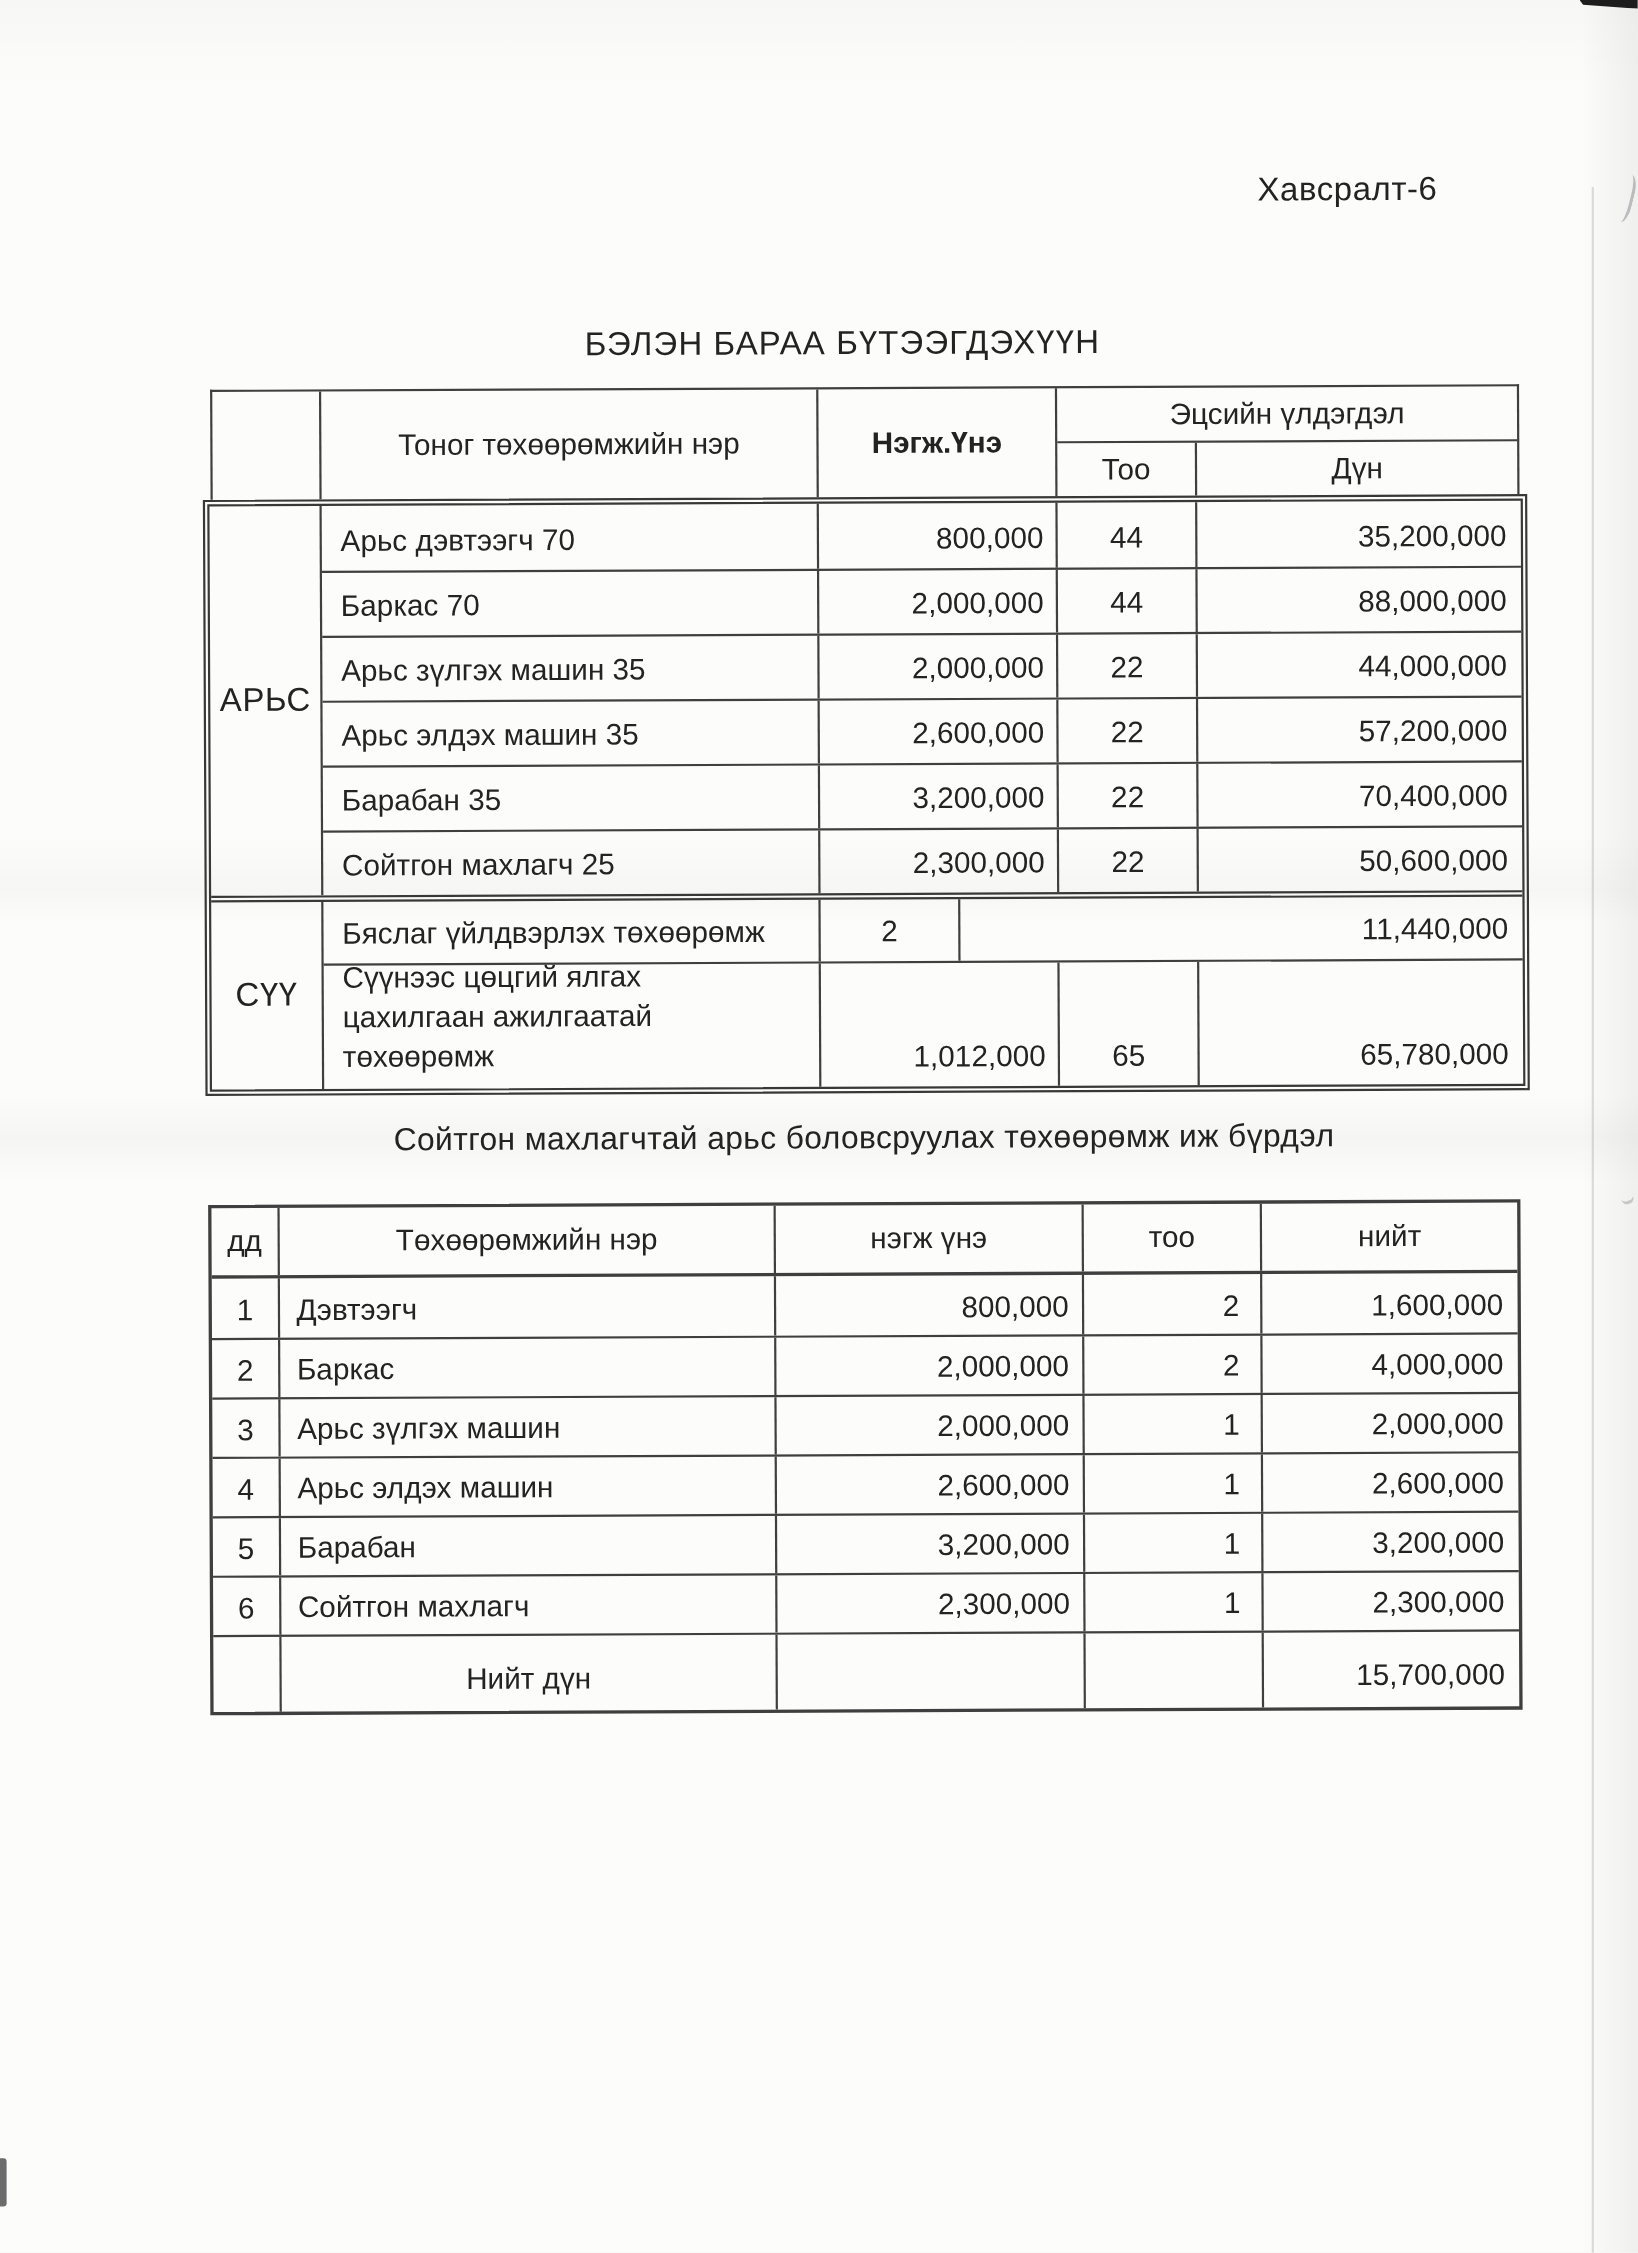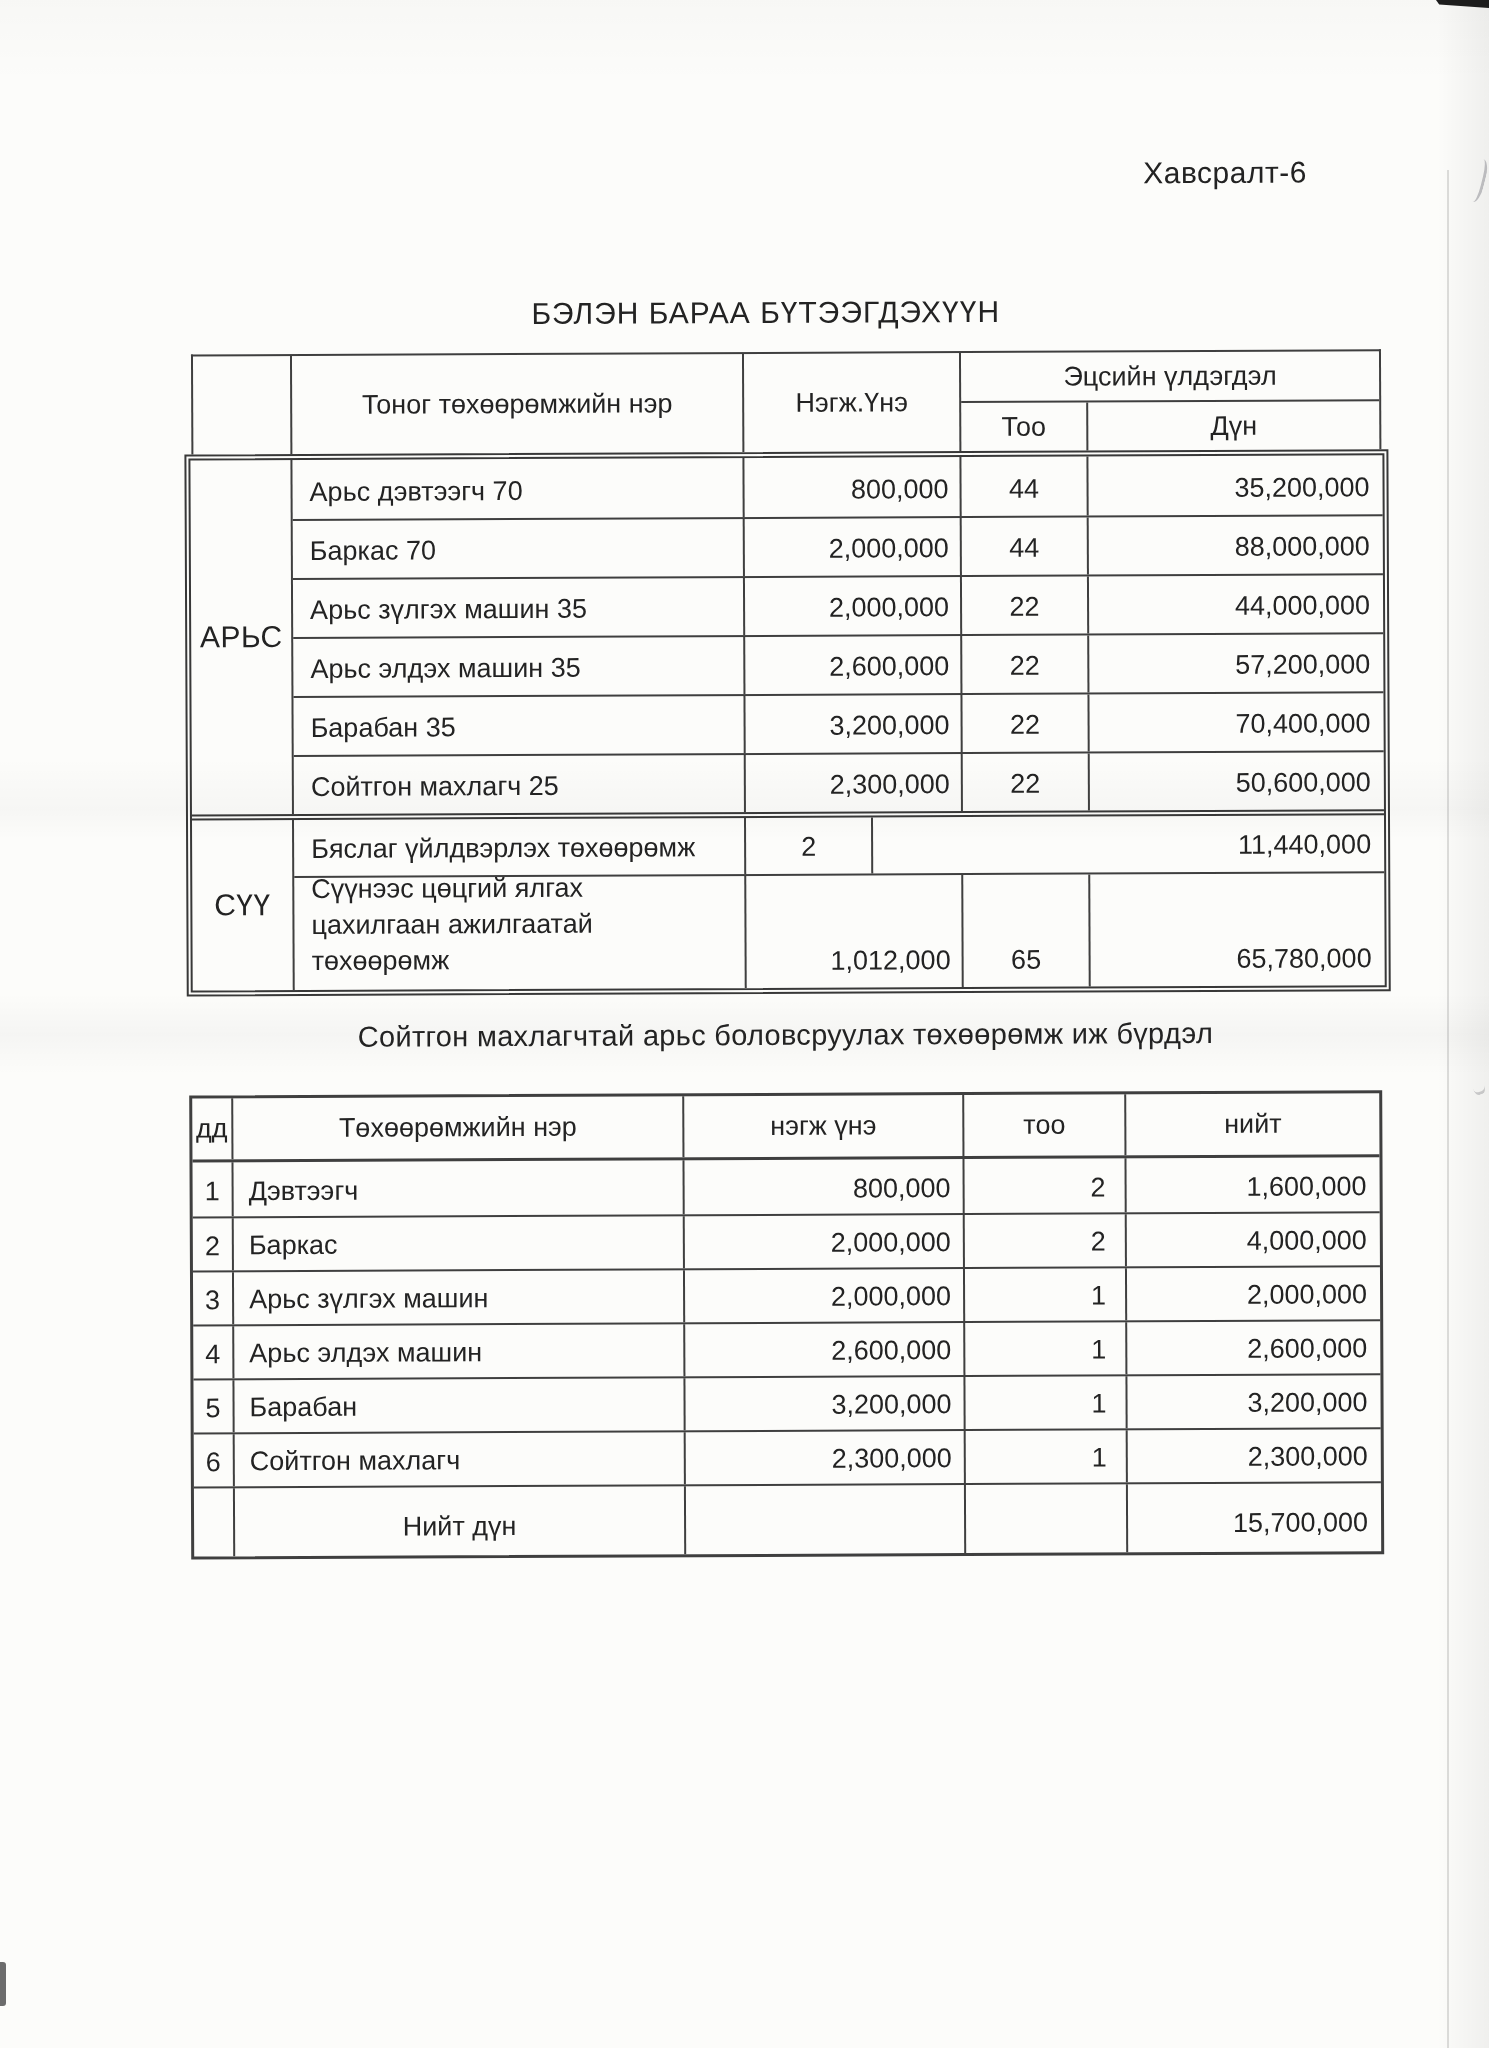--- a/index.html
+++ b/index.html
@@ -65,21 +65,21 @@
   
   .table1{position:absolute;left:186px;top:352px;width:1204px;}
   .t1-header{
     box-sizing:border-box;
     margin-left:7px;width:1190px;height:100px;
     border:2px solid #3f3f3f;border-bottom:none;
     display:flex;font-size:27px;
   }
   .t1-header .h-empty{width:97px;border-right:2px solid #3f3f3f;}
   .t1-header .h-name{width:450px;border-right:2px solid #3f3f3f;display:flex;align-items:center;justify-content:center;}
-  .t1-header .h-price{width:215px;border-right:2px solid #3f3f3f;display:flex;align-items:center;justify-content:center;}
+  .t1-header .h-price{width:215px;border-right:2px solid #3f3f3f;display:flex;align-items:center;justify-content:center;font-weight:bold;}
   .t1-header .h-final{flex:1;display:flex;flex-direction:column;}
   .t1-header .h-final-top{height:48px;border-bottom:2px solid #3f3f3f;display:flex;align-items:center;justify-content:center;}
   .t1-header .h-final-bottom{flex:1;display:flex;}
   .t1-header .h-qty{width:125px;border-right:2px solid #3f3f3f;display:flex;align-items:center;justify-content:center;}
   .t1-header .h-amount{flex:1;display:flex;align-items:center;justify-content:center;}
   .t1-body{
     box-sizing:border-box;width:1204px;
     border:6px double #383838;background:transparent;
   }
   .group{display:flex;}
@@ -105,21 +105,21 @@
     position:absolute;left:188px;top:1093px;width:1193px;
     box-sizing:border-box;border:3px solid #3f3f3f;
     font-size:27px;
   }
   .t2-row{display:flex;height:54px;box-sizing:border-box;}
   .t2-row + .t2-row{border-top:2px solid #3f3f3f;}
   .t2-head{height:64px;border-bottom:3px solid #3f3f3f;}
   .t2-head + .t2-row{border-top:none;}
   .t2-total{height:70px;}
   .t2c{display:flex;align-items:flex-end;box-sizing:border-box;}
-  .t2c-no{width:41px;border-right:2px solid #3f3f3f;justify-content:center;align-items:center;padding-top:4px;}
+  .t2c-no{width:62px;border-right:2px solid #3f3f3f;justify-content:center;align-items:center;padding-top:4px;}
   .t2c-name{width:451px;border-right:2px solid #3f3f3f;padding:0 0 9px 15px;}
   .t2c-price{width:280px;border-right:2px solid #3f3f3f;justify-content:flex-end;padding:0 12px 9px 0;}
   .t2c-qty{width:162px;border-right:2px solid #3f3f3f;justify-content:flex-end;padding:0 19px 9px 0;}
   .t2c-total{flex:1;justify-content:flex-end;padding:0 13px 9px 0;}
   .t2-head .t2c{align-items:center;justify-content:center;padding:0;}
   .t2-total .t2c-name{justify-content:center;padding-left:0;padding-bottom:13px;}
   .t2-total .t2c-total{padding-bottom:13px;}
 </style>
 </head>
 <body>

